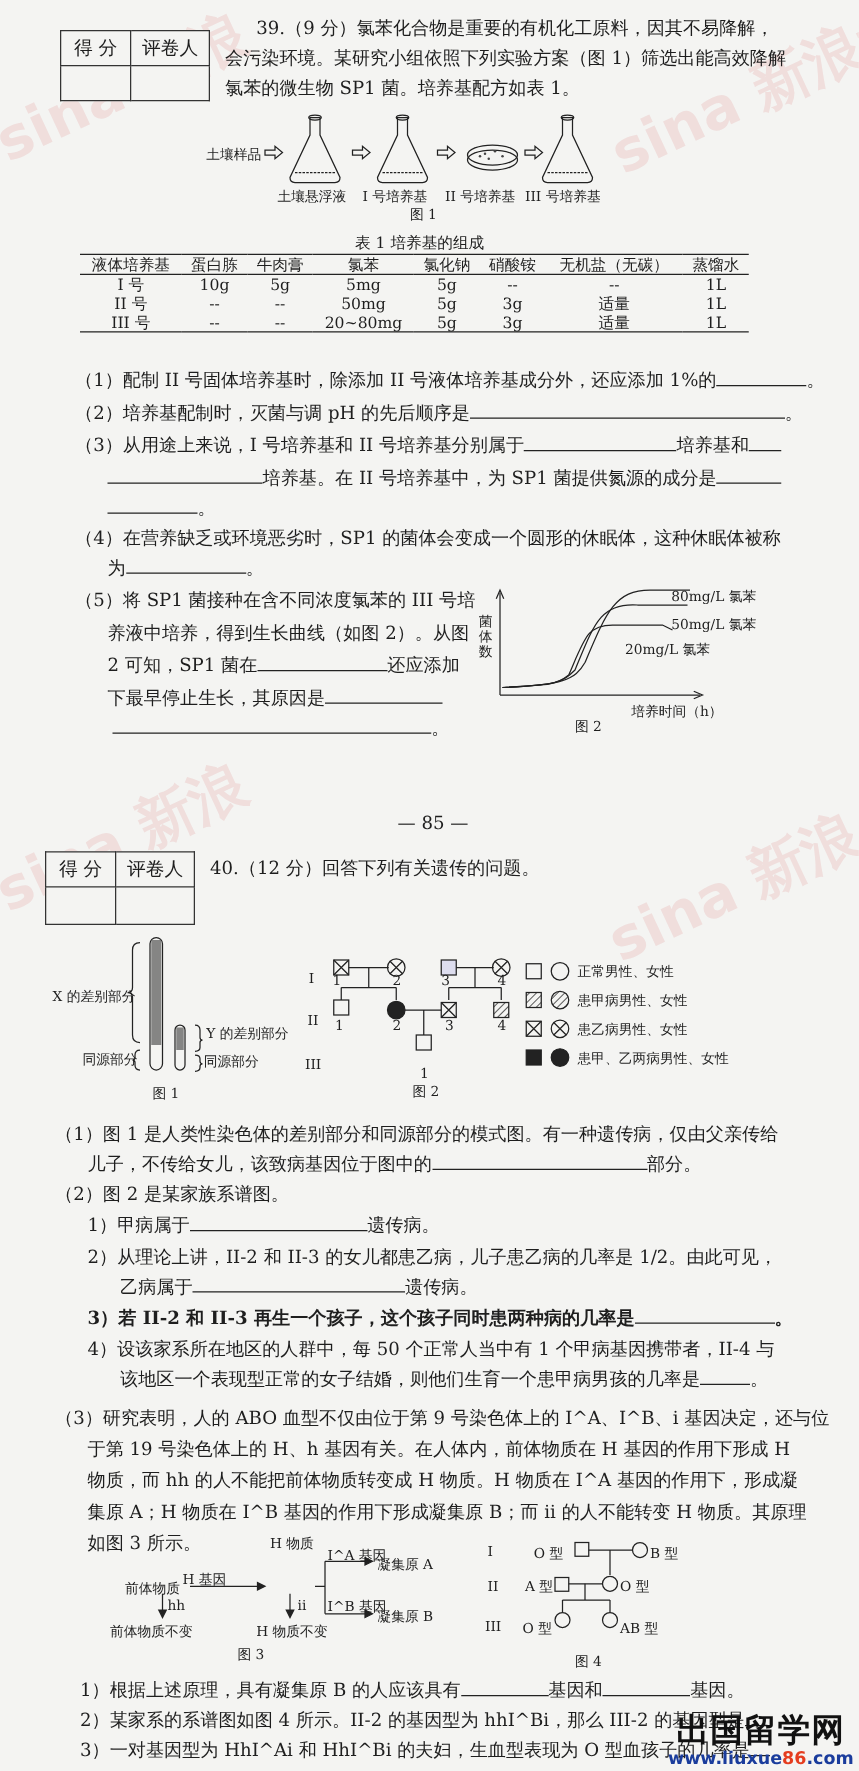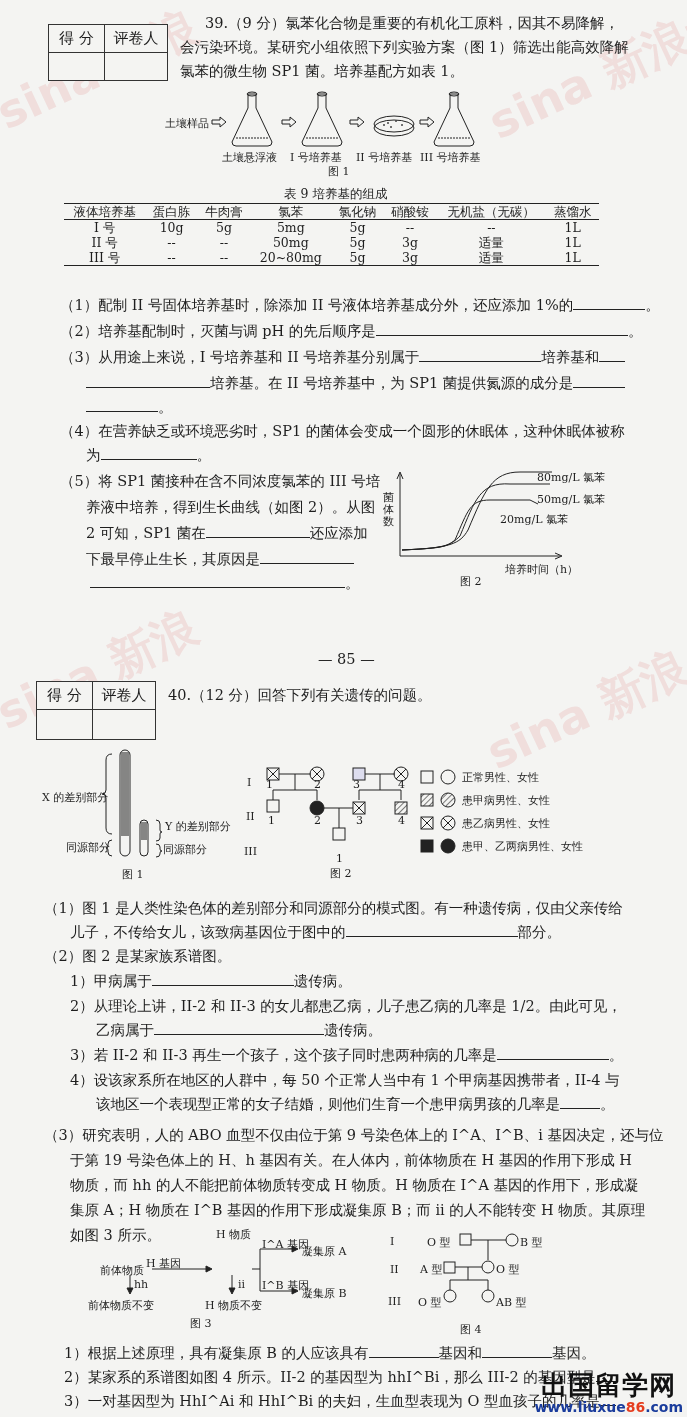--- a/index.html
+++ b/index.html
@@ -87,21 +87,21 @@
         <circle cx="174" cy="37" r="1"></circle>
       </g>
   </svg>
   <span class="caption" style="left:222px;top:150px;">土壤悬浮液</span>
   <span class="caption" style="left:290px;top:150px;">I 号培养基</span>
   <span class="caption" style="left:356px;top:150px;">II 号培养基</span>
   <span class="caption" style="left:420px;top:150px;">III 号培养基</span>
   <span class="caption" style="left:328px;top:164px;">图 1</span>
 </div>
 
-<div class="caption" style="left:284px;top:186px;font-size:12.5px;">表 9  培养基的组成</div>
+<div class="caption" style="left:284px;top:186px;font-size:12.5px;">表 1  培养基的组成</div>
 <table class="media" style="left:64px;top:203px;width:535px;">
   <thead>
     <tr>
       <th>液体培养基</th>
       <th>蛋白胨</th>
       <th>牛肉膏</th>
       <th>氯苯</th>
       <th>氯化钠</th>
       <th>硝酸铵</th>
       <th>无机盐（无碳）</th>
@@ -302,21 +302,21 @@
   <span>儿子，不传给女儿，该致病基因位于图中的</span><span class="blank" style="width:172px;"></span><span>部分。</span>
 </div>
 <div class="line" style="left:44px;top:945px;">（2）图 2 是某家族系谱图。</div>
 <div class="line" style="left:70px;top:970px;">
   <span>1）甲病属于</span><span class="blank" style="width:142px;"></span><span>遗传病。</span>
 </div>
 <div class="line" style="left:70px;top:995px;">2）从理论上讲，II-2 和 II-3 的女儿都患乙病，儿子患乙病的几率是 1/2。由此可见，</div>
 <div class="line" style="left:96px;top:1019px;">
   <span>乙病属于</span><span class="blank" style="width:170px;"></span><span>遗传病。</span>
 </div>
-<div class="line" style="left:70px;top:1044px;">
+<div class="line" style="left:70px;top:1044px;font-weight:bold;">
   <span>3）若 II-2 和 II-3 再生一个孩子，这个孩子同时患两种病的几率是</span><span class="blank" style="width:112px;"></span><span>。</span>
 </div>
 <div class="line" style="left:70px;top:1069px;">4）设该家系所在地区的人群中，每 50 个正常人当中有 1 个甲病基因携带者，II-4 与</div>
 <div class="line" style="left:96px;top:1093px;">
   <span>该地区一个表现型正常的女子结婚，则他们生育一个患甲病男孩的几率是</span><span class="blank" style="width:40px;"></span><span>。</span>
 </div>
 
 <div class="line" style="left:44px;top:1124px;">（3）研究表明，人的 ABO 血型不仅由位于第 9 号染色体上的 I^A、I^B、i 基因决定，还与位</div>
 <div class="line" style="left:70px;top:1149px;">于第 19 号染色体上的 H、h 基因有关。在人体内，前体物质在 H 基因的作用下形成 H</div>
 <div class="line" style="left:70px;top:1174px;text-align:right;">物质，而 hh 的人不能把前体物质转变成 H 物质。H 物质在 I^A 基因的作用下，形成凝</div>

